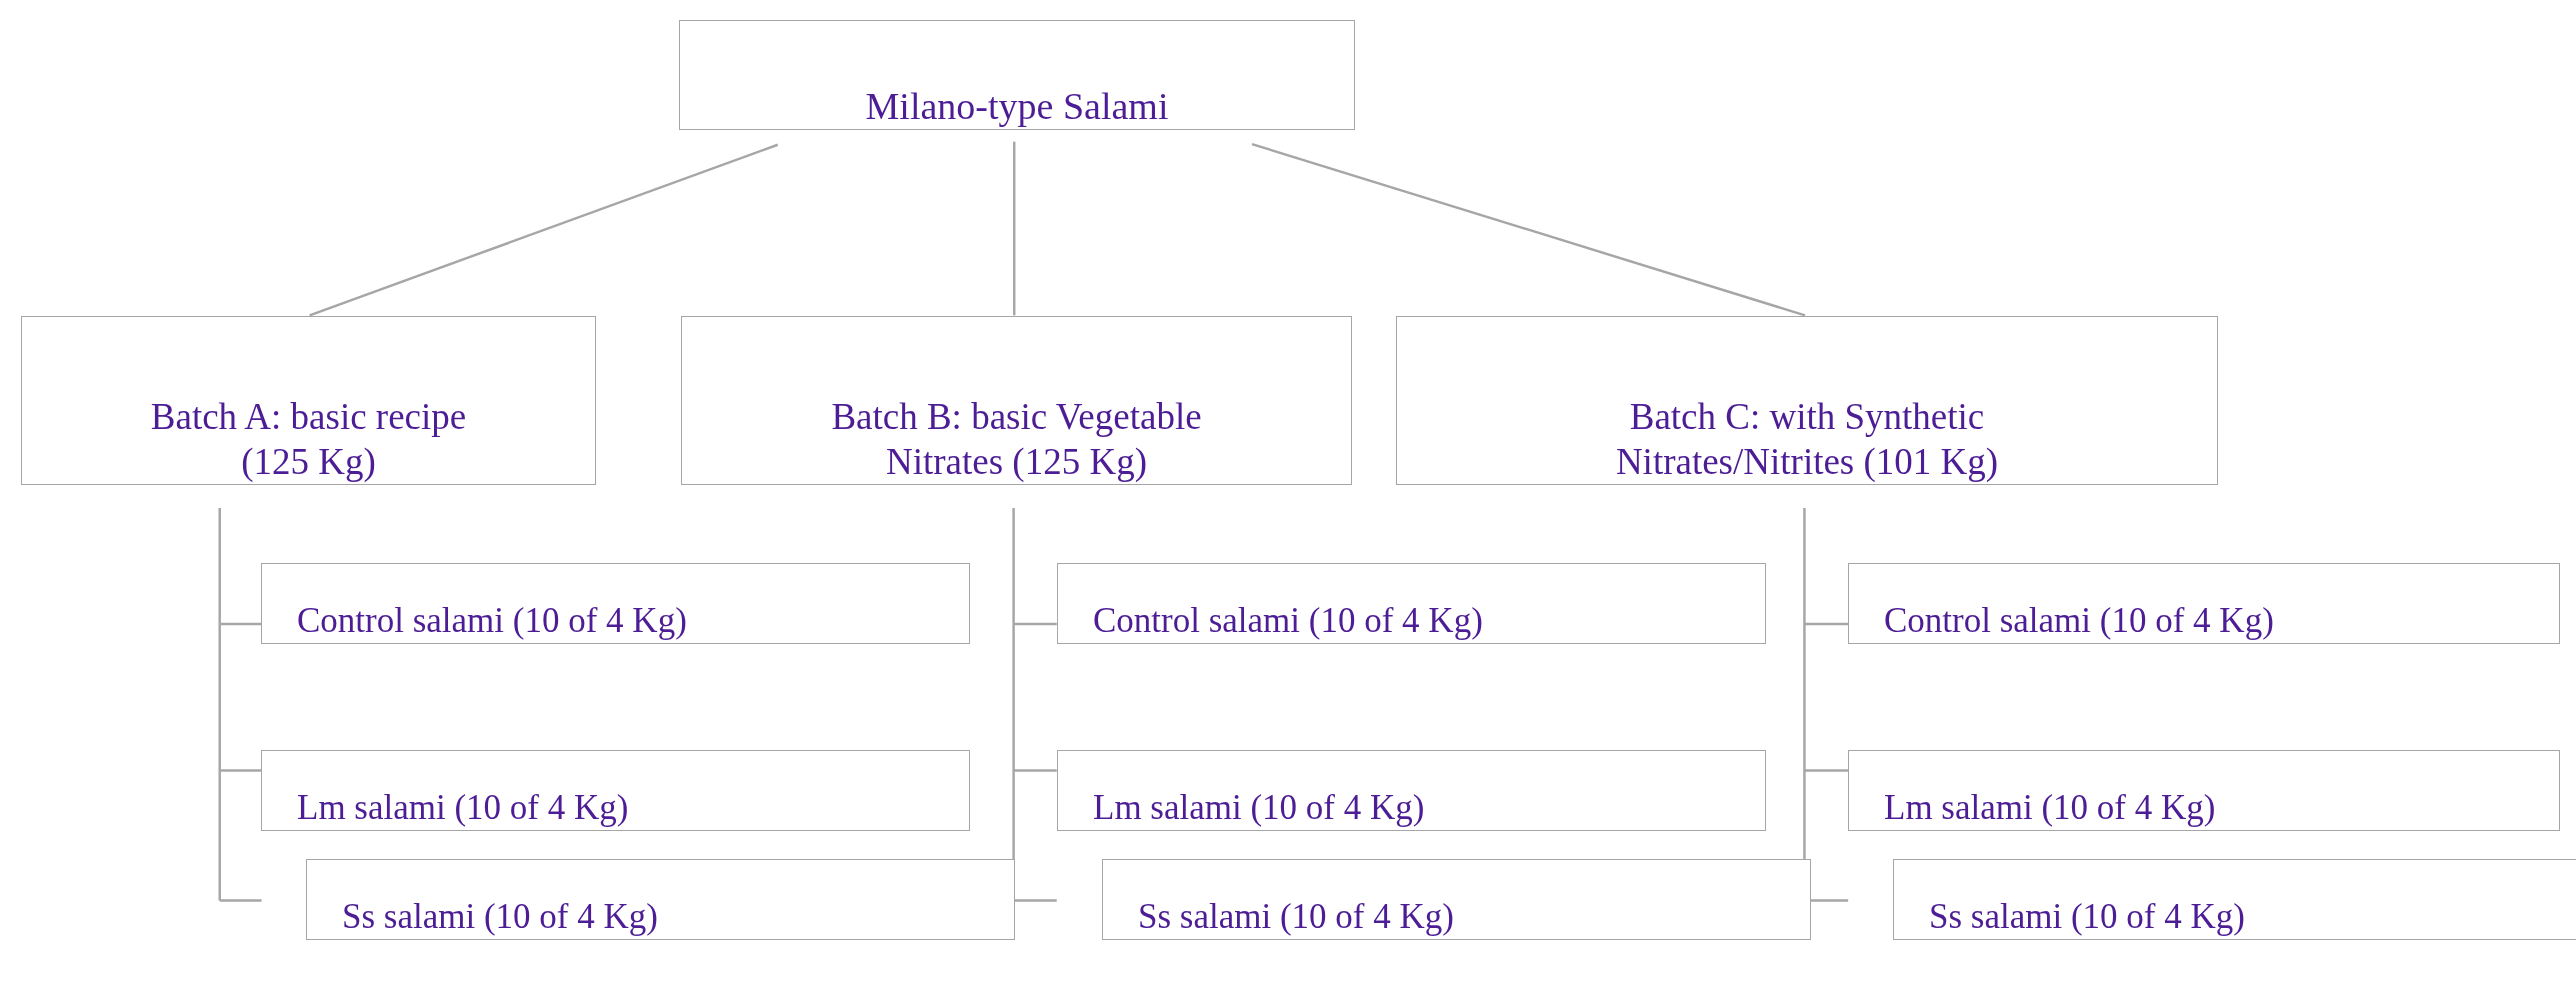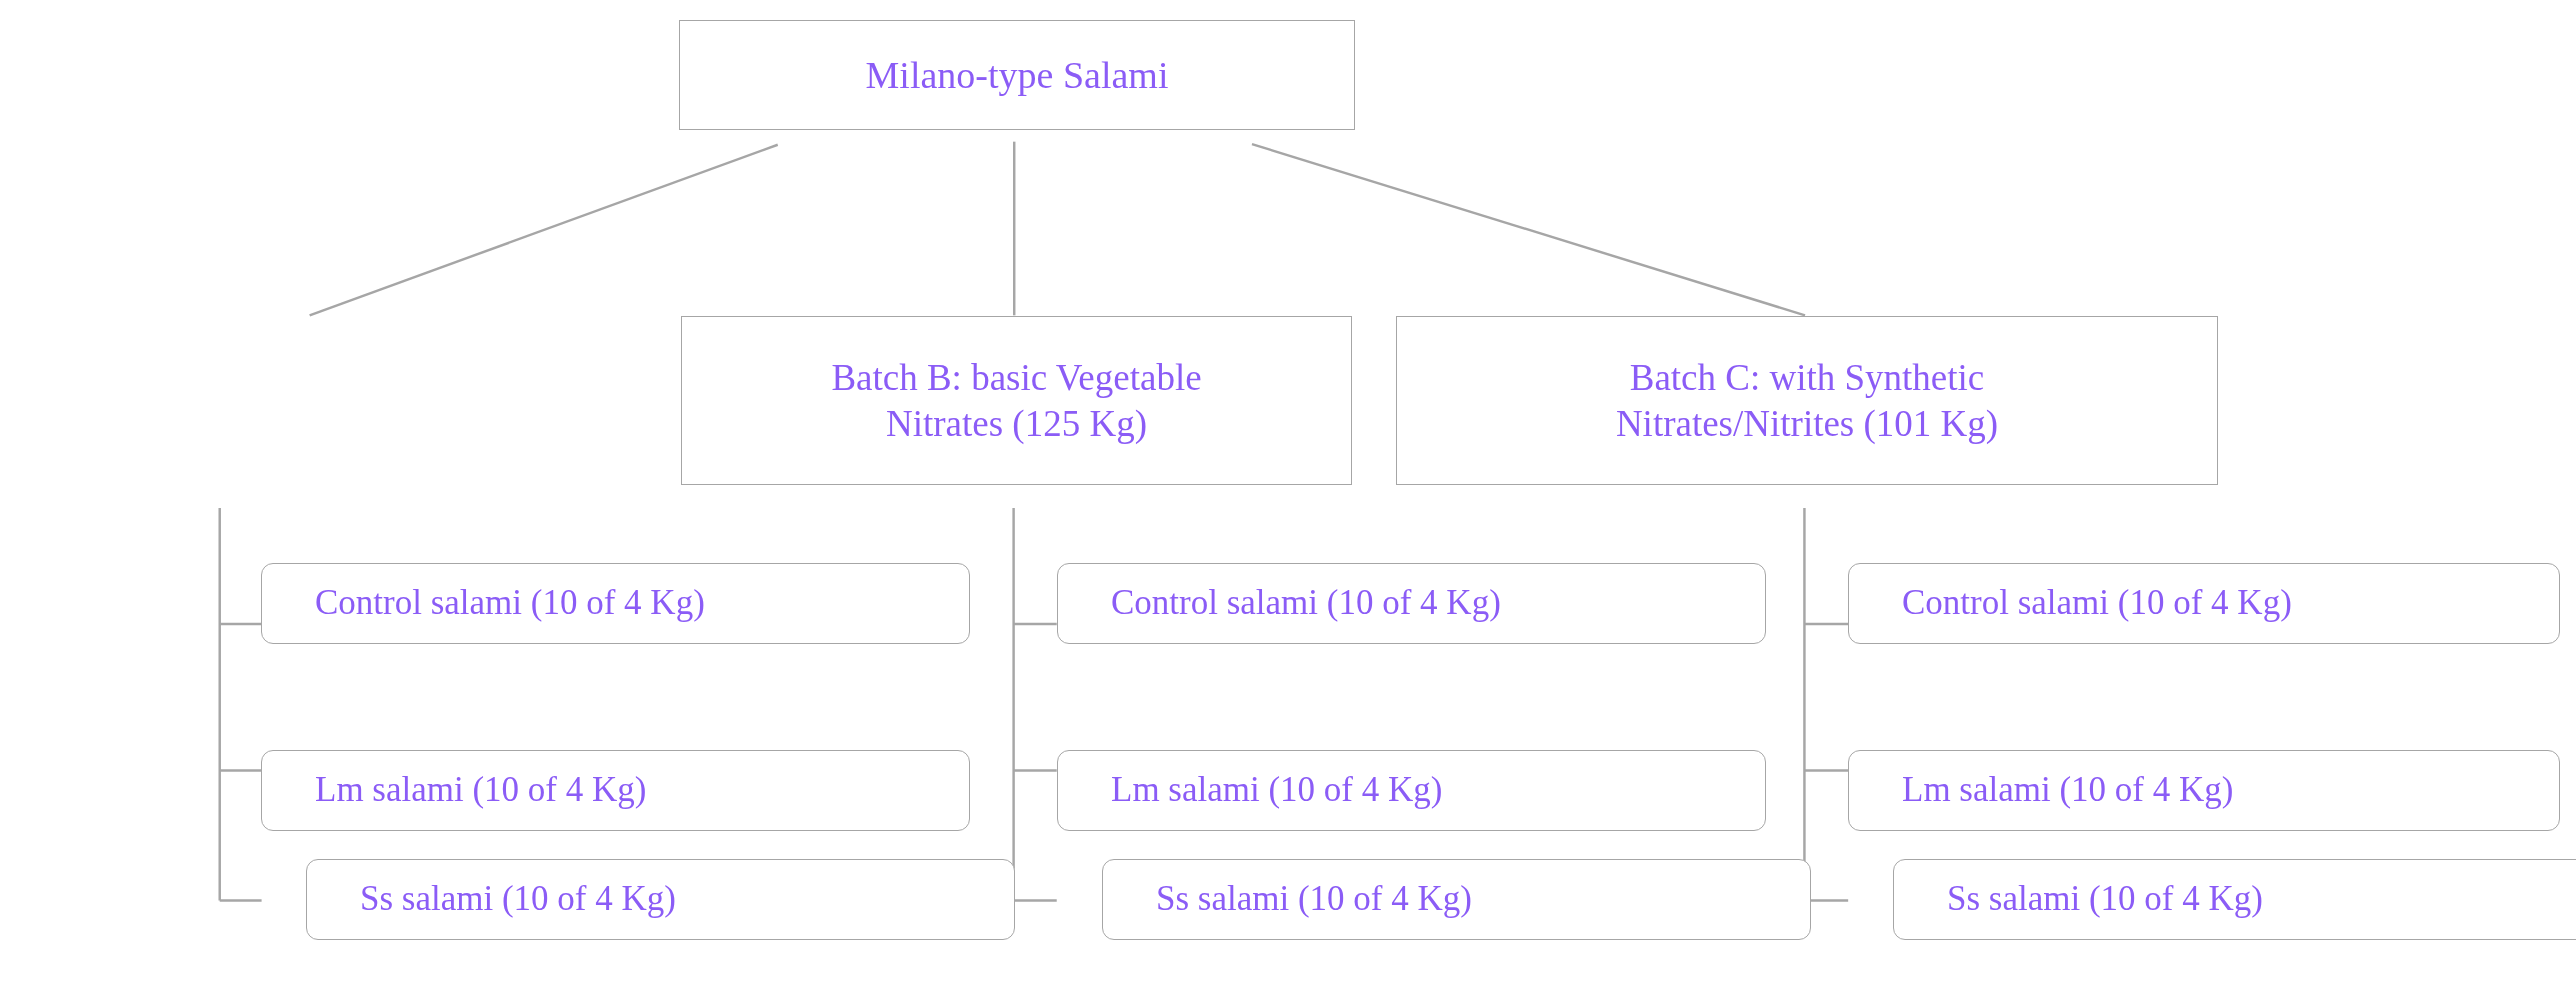--- a/index.html
+++ b/index.html
@@ -22,33 +22,32 @@
     width: 2576px;
     height: 1007px;
     pointer-events: none;
   }
   .node {
     position: absolute;
     box-sizing: border-box;
     border: 1.8px solid #a6a6a6;
     background: #ffffff;
     display: flex;
-    align-items: center;
-    color: #8b5cf6;
+    align-items: flex-end;
+    color: #4c1d95;
     line-height: 1.22;
   }
   .node.center {
     justify-content: center;
     text-align: center;
   }
   .node.left {
     justify-content: flex-start;
     text-align: left;
-    padding-left: 53px;
-    border-radius: 12px;
+    padding-left: 35px;
   }
   .root-node {
     left: 679px;
     top: 20.3px;
     width: 676px;
     height: 110px;
     font-size: 38px;
   }
   .batch-node {
     top: 316px;
@@ -98,20 +97,26 @@
       <line x1="2929" y1="1013" x2="3000" y2="1013"></line>
       <line x1="2929" y1="1251" x2="3000" y2="1251"></line>
       <line x1="2929" y1="1462" x2="3000" y2="1462"></line>
     </g>
   </svg>
 
   <div class="node center root-node">
     <span>Milano-type Salami</span>
   </div>
 
+  <div class="node center batch-node batch-a">
+    <span>
+      <span>Batch A: basic recipe</span>
+      <span>(125 Kg)</span>
+    </span>
+  </div>
 
   <div class="node center batch-node batch-b">
     <span>
       <span>Batch B: basic Vegetable</span>
       <span>Nitrates (125 Kg)</span>
     </span>
   </div>
 
   <div class="node center batch-node batch-c">
     <span>

